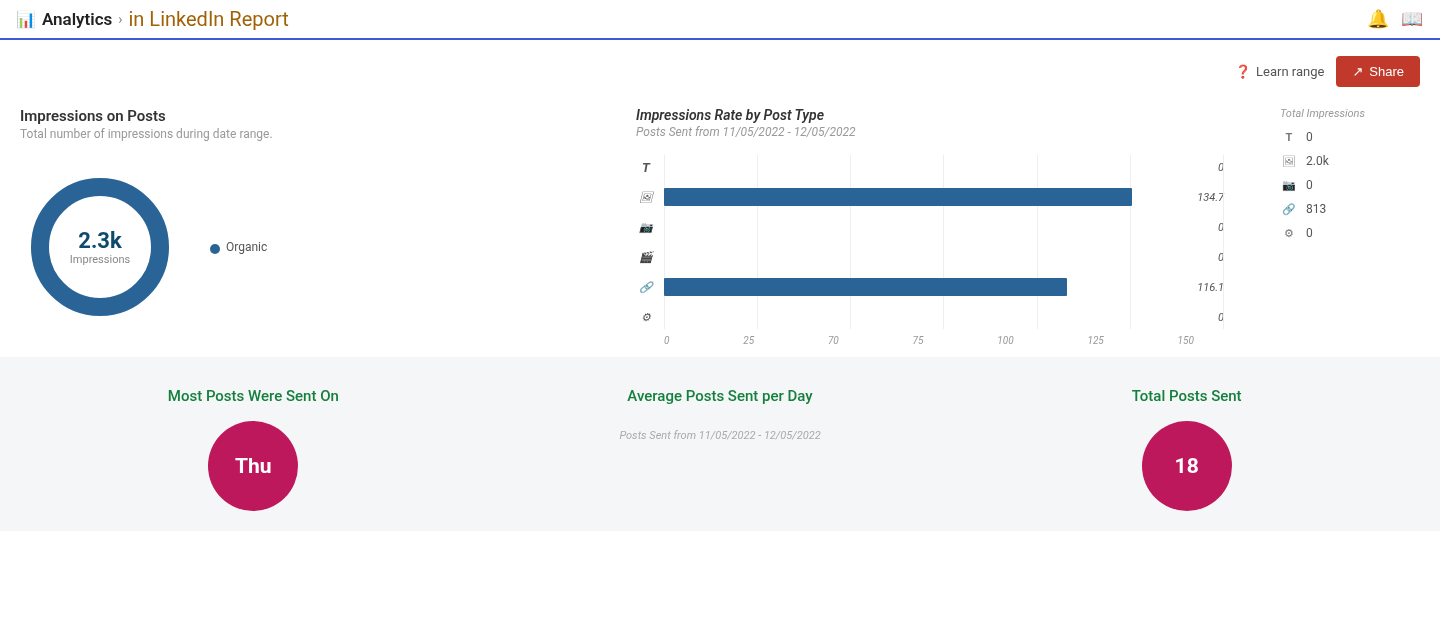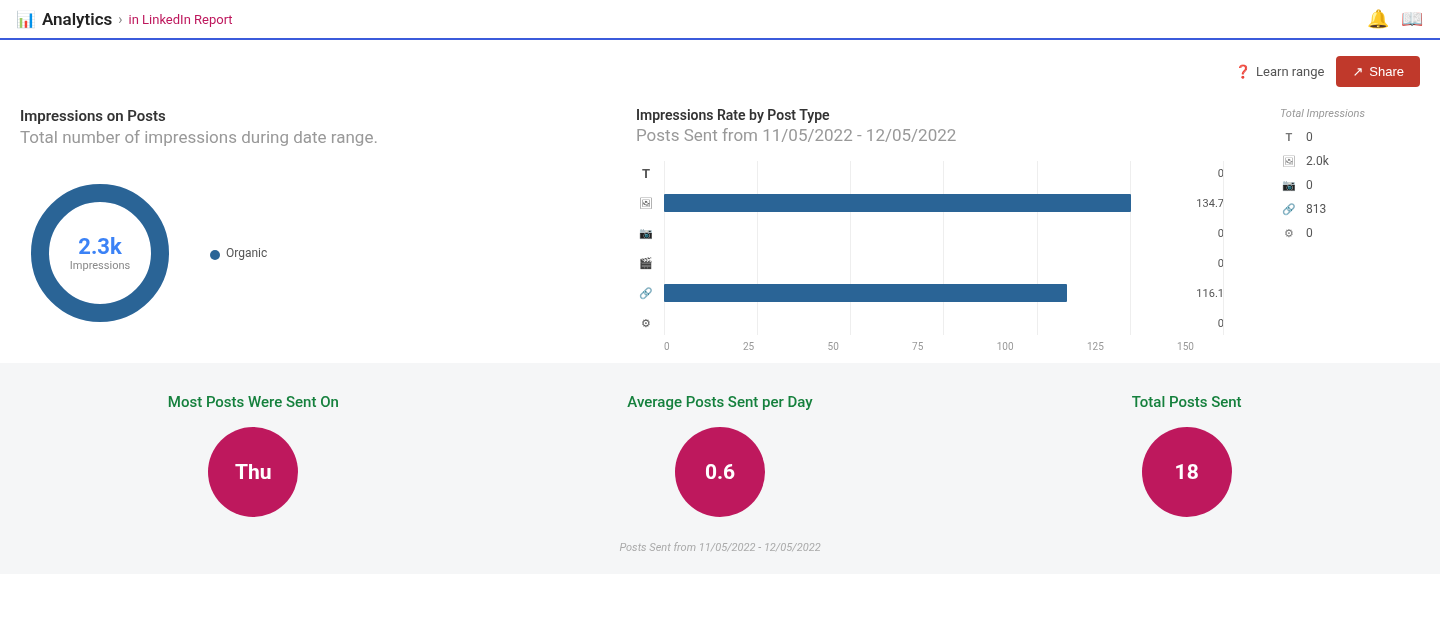--- a/index.html
+++ b/index.html
@@ -7,21 +7,21 @@
 
     
     .top-bar {
       display: flex; align-items: center; justify-content: space-between;
       padding: 8px 16px; border-bottom: 2px solid #3b5bdb;
       background: #fff; height: 40px;
     }
     .top-bar-left { display: flex; align-items: center; gap: 6px; }
     .top-bar-title { font-size: 17px; font-weight: 600; color: #222; }
     .breadcrumb-sep { color: #888; font-size: 14px; }
-    .breadcrumb-sub { font-size: 13px; color: #be185d; }
+    .breadcrumb-sub { font-size: 20px; color: #a16207; }
     .top-bar-right { display: flex; align-items: center; gap: 12px; }
     .icon-btn { background: none; border: none; cursor: pointer; color: #555; font-size: 18px; display: flex; align-items: center; }
 
     
     .main { padding: 16px 20px; }
 
     
     .controls-row { display: flex; align-items: flex-end; gap: 40px; margin-bottom: 20px; }
     .control-group label { font-size: 10px; font-weight: 600; color: #888; text-transform: uppercase; letter-spacing: 0.5px; display: block; margin-bottom: 6px; }
     .profile-select { display: flex; align-items: center; gap: 4px; cursor: pointer; font-size: 14px; color: #333; border: none; background: none; }
@@ -33,35 +33,35 @@
     .learn-more { display: flex; align-items: center; gap: 4px; color: #555; font-size: 13px; cursor: pointer; text-decoration: none; }
     .learn-more-icon { color: #888; }
     .share-btn { background: #c0392b; color: #fff; border: none; border-radius: 4px; padding: 8px 16px; font-size: 13px; font-weight: 500; cursor: pointer; display: flex; align-items: center; gap: 6px; }
 
     
     .analytics-section { display: flex; gap: 16px; margin-bottom: 0; }
 
     
     .impressions-panel { flex: 0 0 580px; padding: 0 20px 20px 0; }
     .panel-title { font-size: 15px; font-weight: 600; color: #333; margin-bottom: 2px; }
-    .panel-subtitle { font-size: 17px; color: #999; margin-bottom: 16px; }
+    .panel-subtitle { font-size: 12px; color: #999; margin-bottom: 16px; }
 
     .donut-area { display: flex; align-items: center; gap: 30px; padding: 10px 0; }
     .donut-container { position: relative; width: 160px; height: 160px; }
     .donut-container svg { width: 160px; height: 160px; }
     .donut-center { position: absolute; top: 50%; left: 50%; transform: translate(-50%, -50%); text-align: center; }
-    .donut-value { font-size: 22px; font-weight: 700; color: #3b82f6; }
+    .donut-value { font-size: 22px; font-weight: 700; color: #0c4a6e; }
     .donut-label { font-size: 11px; color: #888; }
 
     .legend { display: flex; flex-direction: column; gap: 6px; }
     .legend-item { display: flex; align-items: flex-end; gap: 6px; font-size: 12px; color: #555; }
     .legend-dot { width: 10px; height: 10px; border-radius: 50%; }
 
     
-    .chart-panel { flex: 1; padding: 0 20px; border-left: none; }
+    .chart-panel { flex: 1; padding: 0 20px; border-left: none; font-style: italic; }
     .chart-panel .panel-title { font-size: 14px; }
 
     .bar-chart { margin-top: 10px; }
     .bar-row { display: flex; align-items: center; gap: 8px; margin-bottom: 6px; height: 24px; }
     .bar-icon { width: 20px; text-align: center; font-size: 12px; color: #555; flex-shrink: 0; }
     .bar-val { font-size: 11px; color: #555; margin-left: 4px; white-space: nowrap; }
     .axis-label { font-size: 10px; color: #999; }
 
     
     .totals-panel { flex: 0 0 160px; padding: 0 0 0 20px; }
@@ -200,21 +200,21 @@
               <div style="width:0%; height:100%; background:#2a6496; border-radius:1px;"></div>
             </div>
             <div class="bar-val">0</div>
           </div>
         </div>
 
         <div style="display:flex; padding-left:28px; padding-right: 30px; margin-top:4px;">
           <div style="display:flex; justify-content:space-between; flex:1;">
             <span class="axis-label">0</span>
             <span class="axis-label">25</span>
-            <span class="axis-label">50</span>
+            <span class="axis-label">70</span>
             <span class="axis-label">75</span>
             <span class="axis-label">100</span>
             <span class="axis-label">125</span>
             <span class="axis-label">150</span>
           </div>
         </div>
       </div>
     </div>
 
     <div class="totals-panel">
@@ -243,21 +243,20 @@
 
   </div>
 
   <div class="bottom-stats">
     <div class="stat-cell">
       <div class="stat-label">Most Posts Were Sent On</div>
       <div class="stat-circle">Thu</div>
     </div>
     <div class="stat-cell">
       <div class="stat-label">Average Posts Sent per Day</div>
-      <div class="stat-circle">0.6</div>
       <div class="stat-footnote">Posts Sent from 11/05/2022 - 12/05/2022</div>
     </div>
     <div class="stat-cell">
       <div class="stat-label">Total Posts Sent</div>
       <div class="stat-circle">18</div>
     </div>
   </div>
 
 </div>
 

